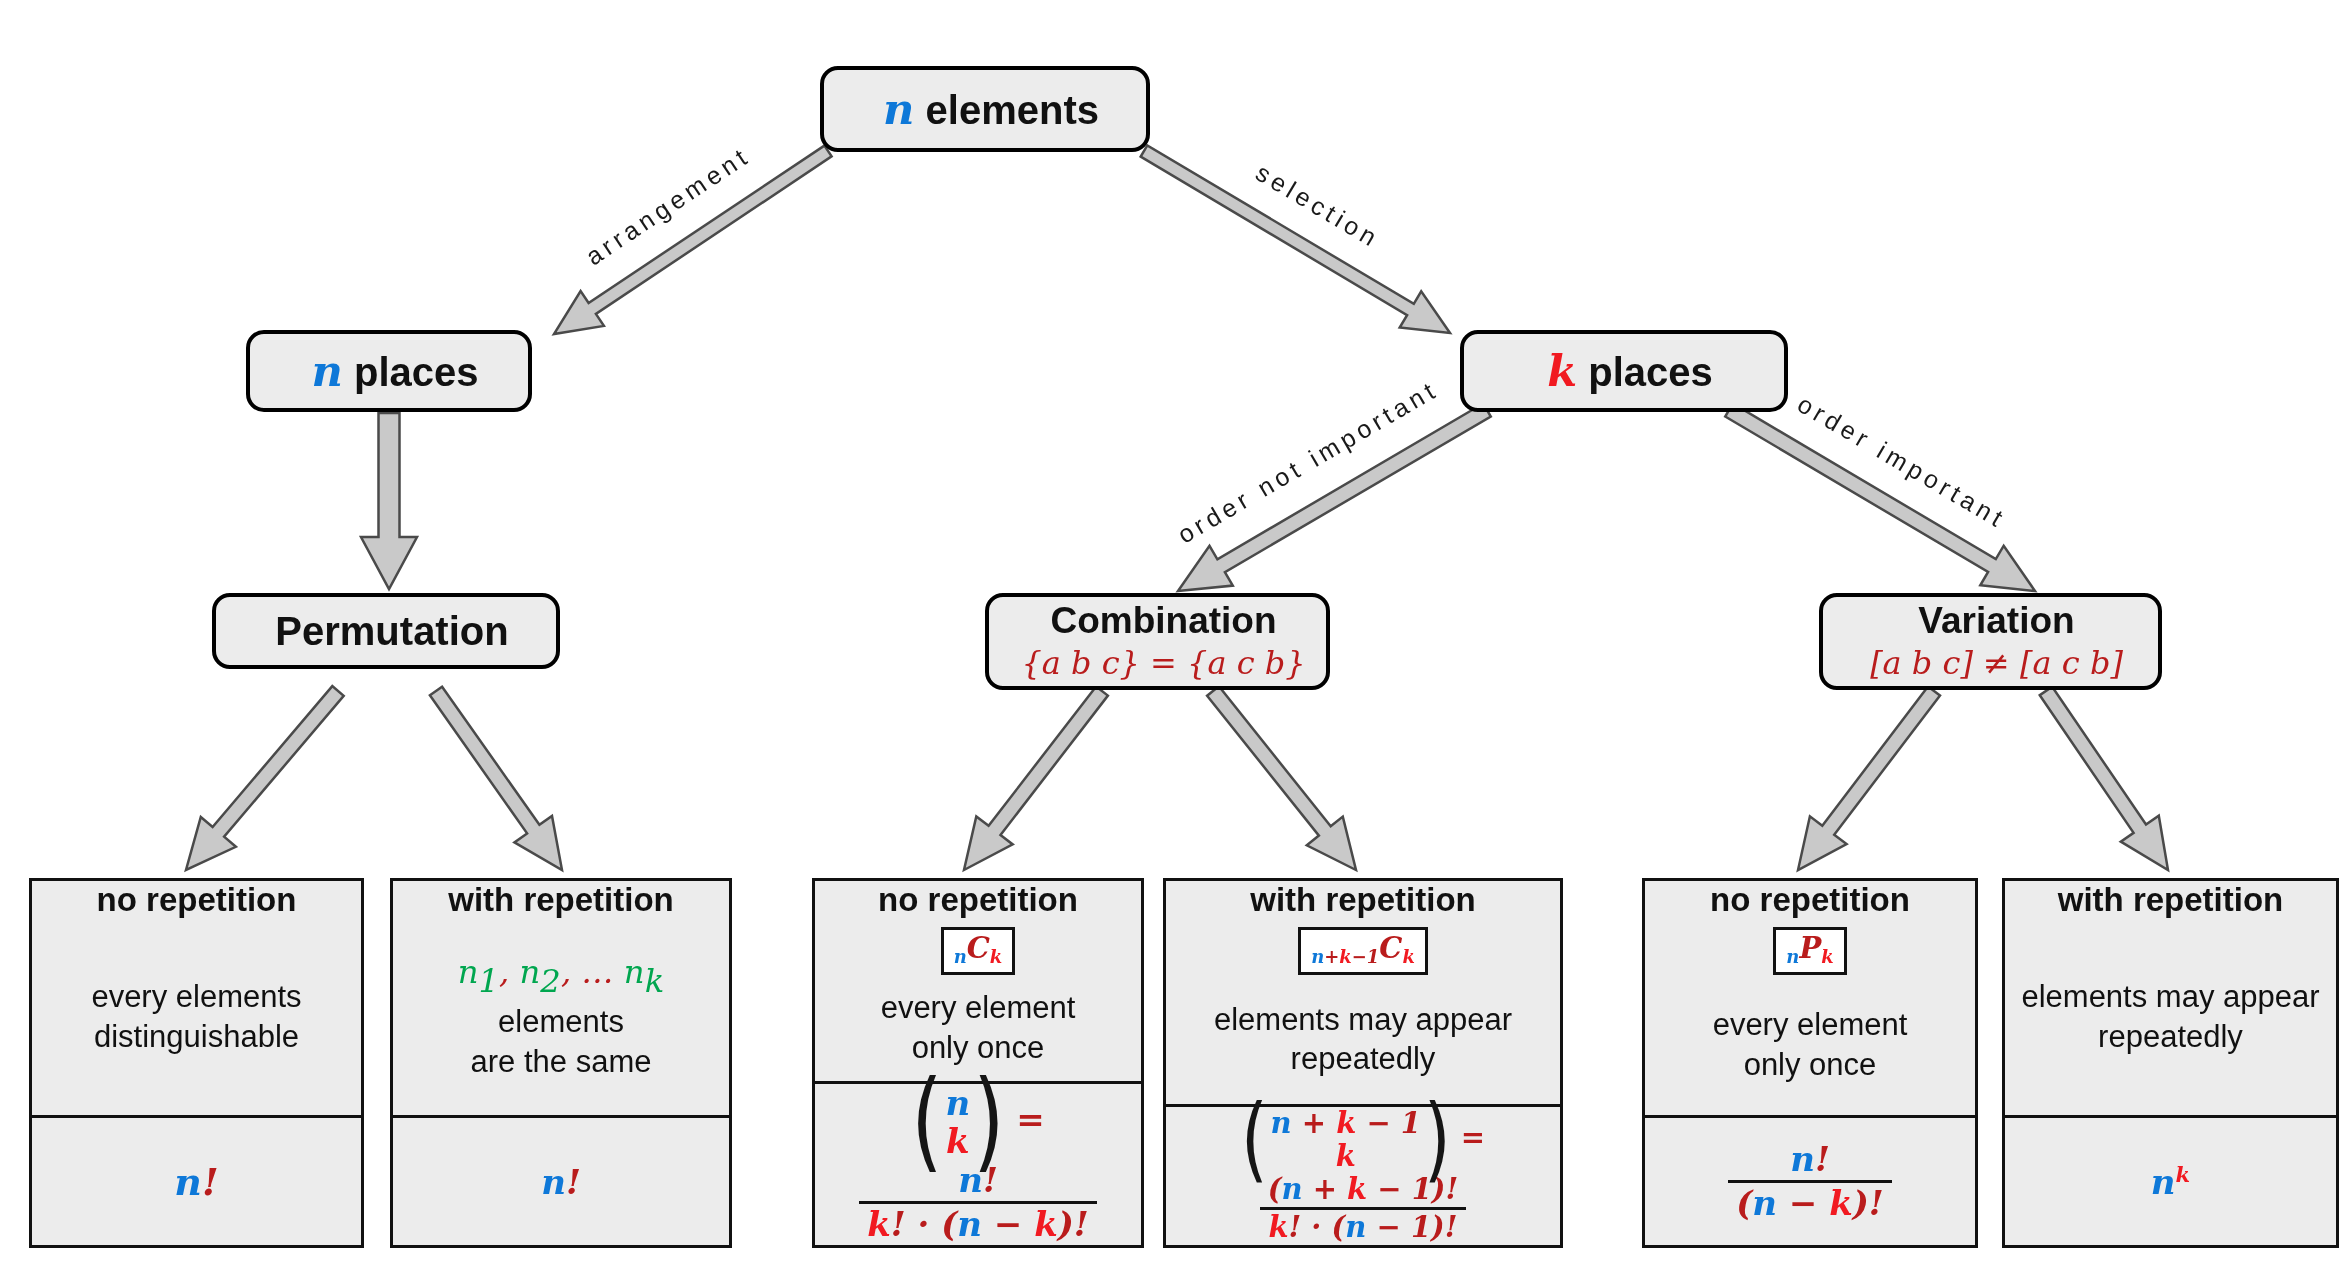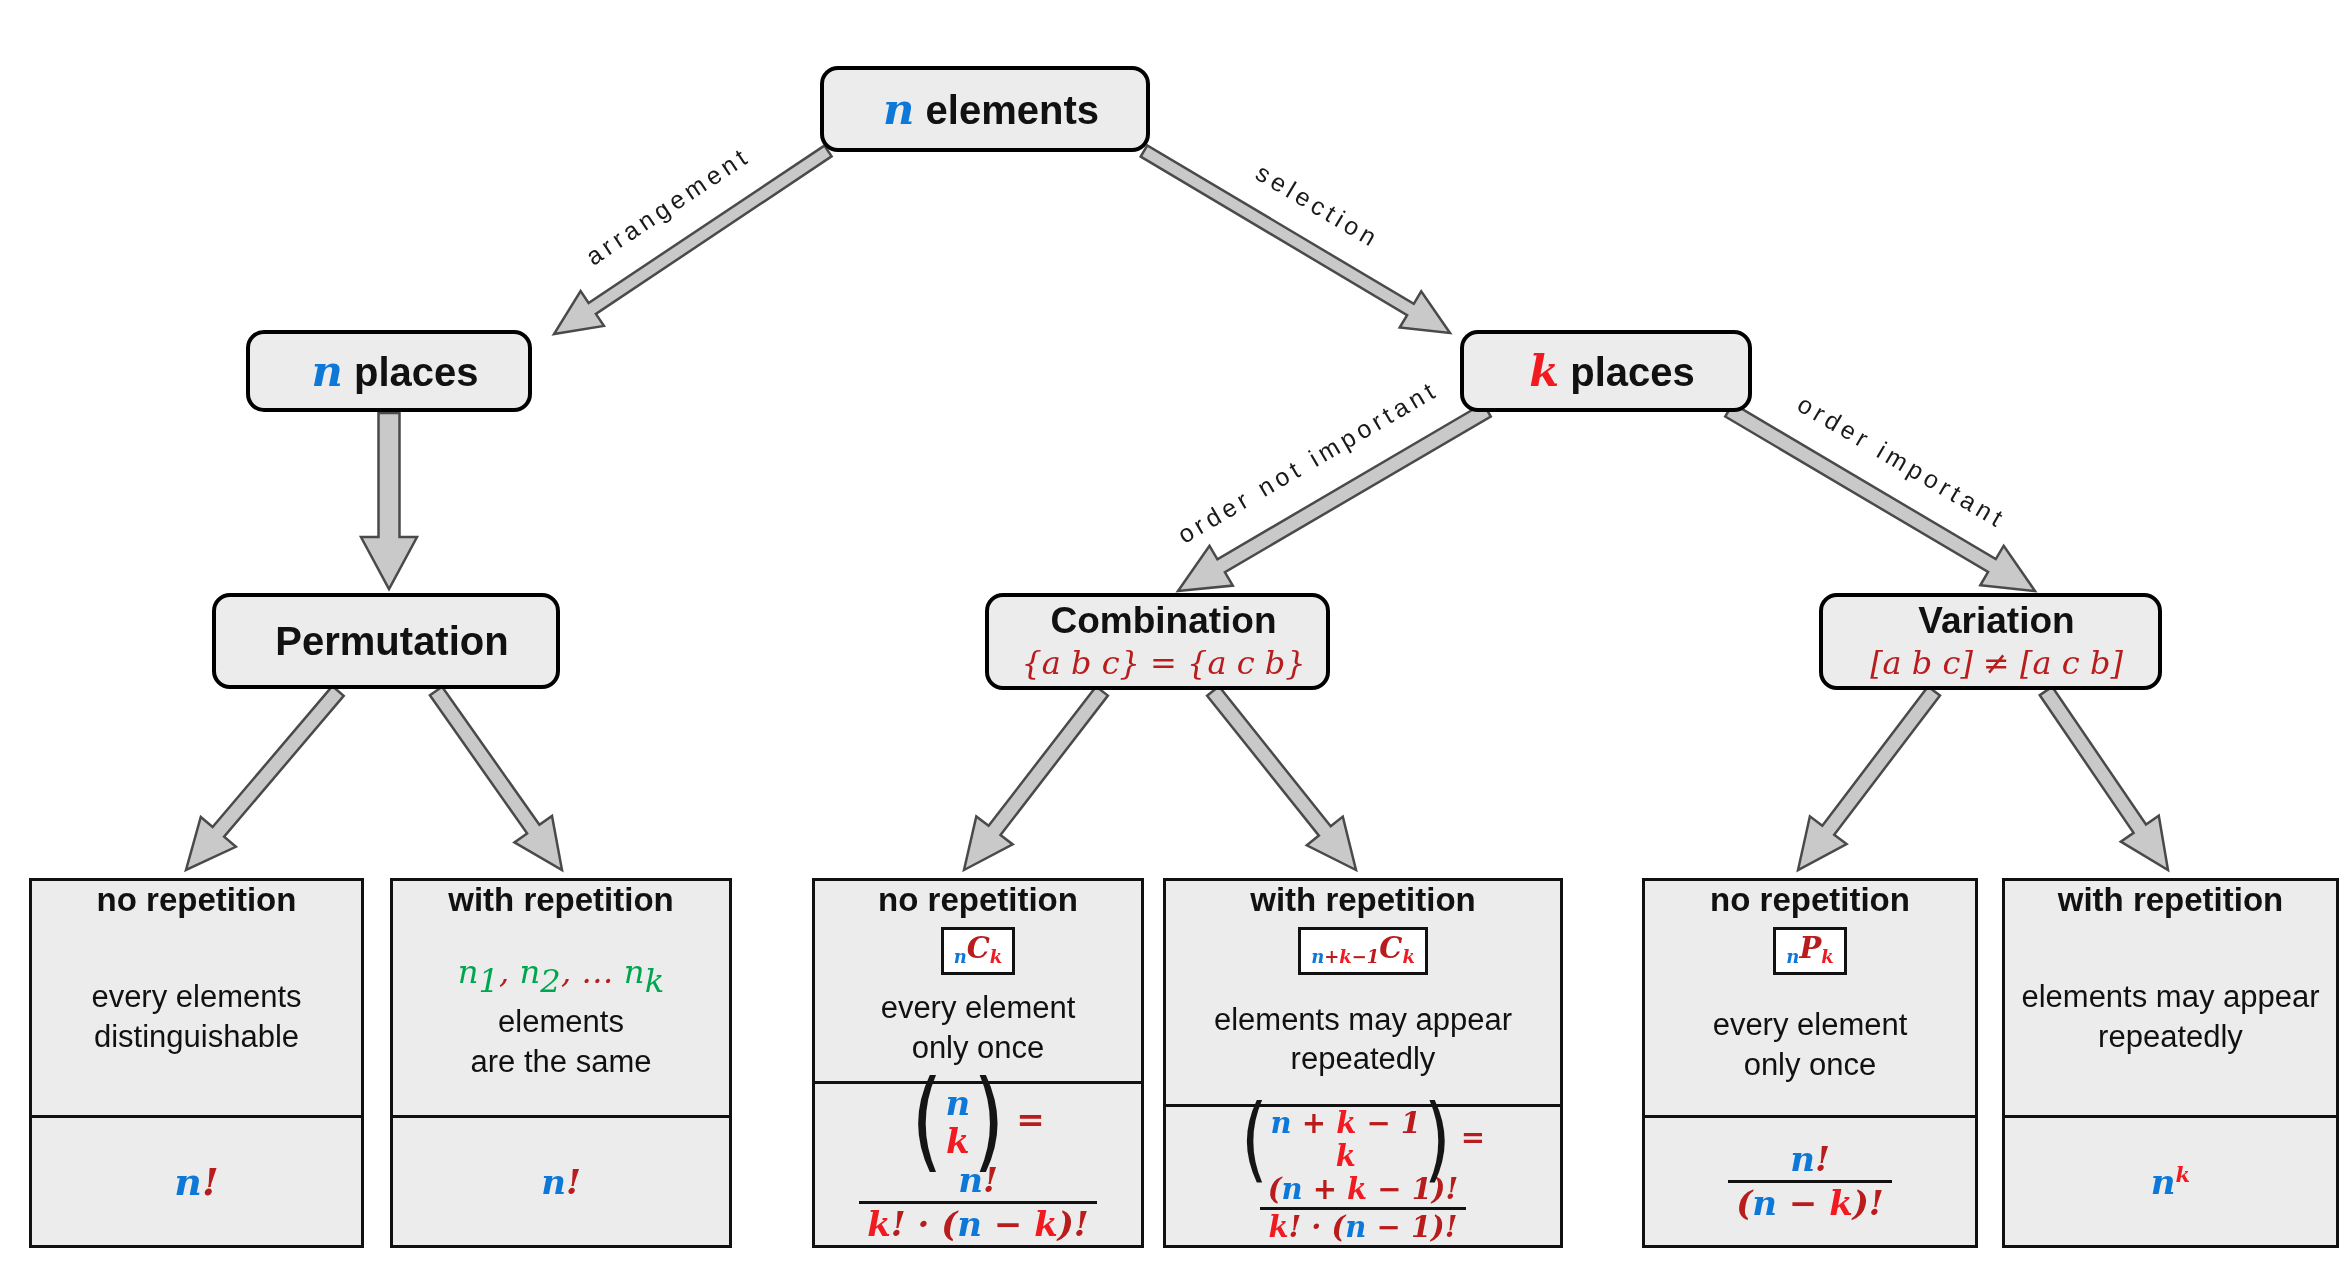--- a/index.html
+++ b/index.html
@@ -79,25 +79,25 @@
   <div class="edge-label" style="left:1902px;top:462px;--r:30.5deg">order important</div>
 
   <div class="node" style="left:820px;top:66px;width:330px;height:86px">
     <div class="node-title"><span class="tok c-blue">n</span><span class="tok-plain"> elements</span></div>
   </div>
 
   <div class="node" style="left:246px;top:330px;width:286px;height:82px">
     <div class="node-title"><span class="tok c-blue">n</span><span class="tok-plain"> places</span></div>
   </div>
 
-  <div class="node" style="left:1460px;top:330px;width:292px;height:82px">
+  <div class="node" style="left:1460px;top:330px;width:328px;height:82px">
     <div class="node-title"><span class="tok c-red">k</span><span class="tok-plain"> places</span></div>
   </div>
 
-  <div class="node" style="left:212px;top:593px;width:348px;height:96px">
+  <div class="node" style="left:212px;top:593px;width:348px;height:76px">
     <div class="node-title">Permutation</div>
   </div>
 
   <div class="node" style="left:985px;top:593px;width:345px;height:97px">
     <div class="node-title" style="font-size:37px">Combination</div>
     <div class="node-sub"><span class="tok c-black">{a b c} = {a c b}</span></div>
   </div>
 
   <div class="node" style="left:1819px;top:593px;width:343px;height:97px">
     <div class="node-title" style="font-size:37px">Variation</div>

